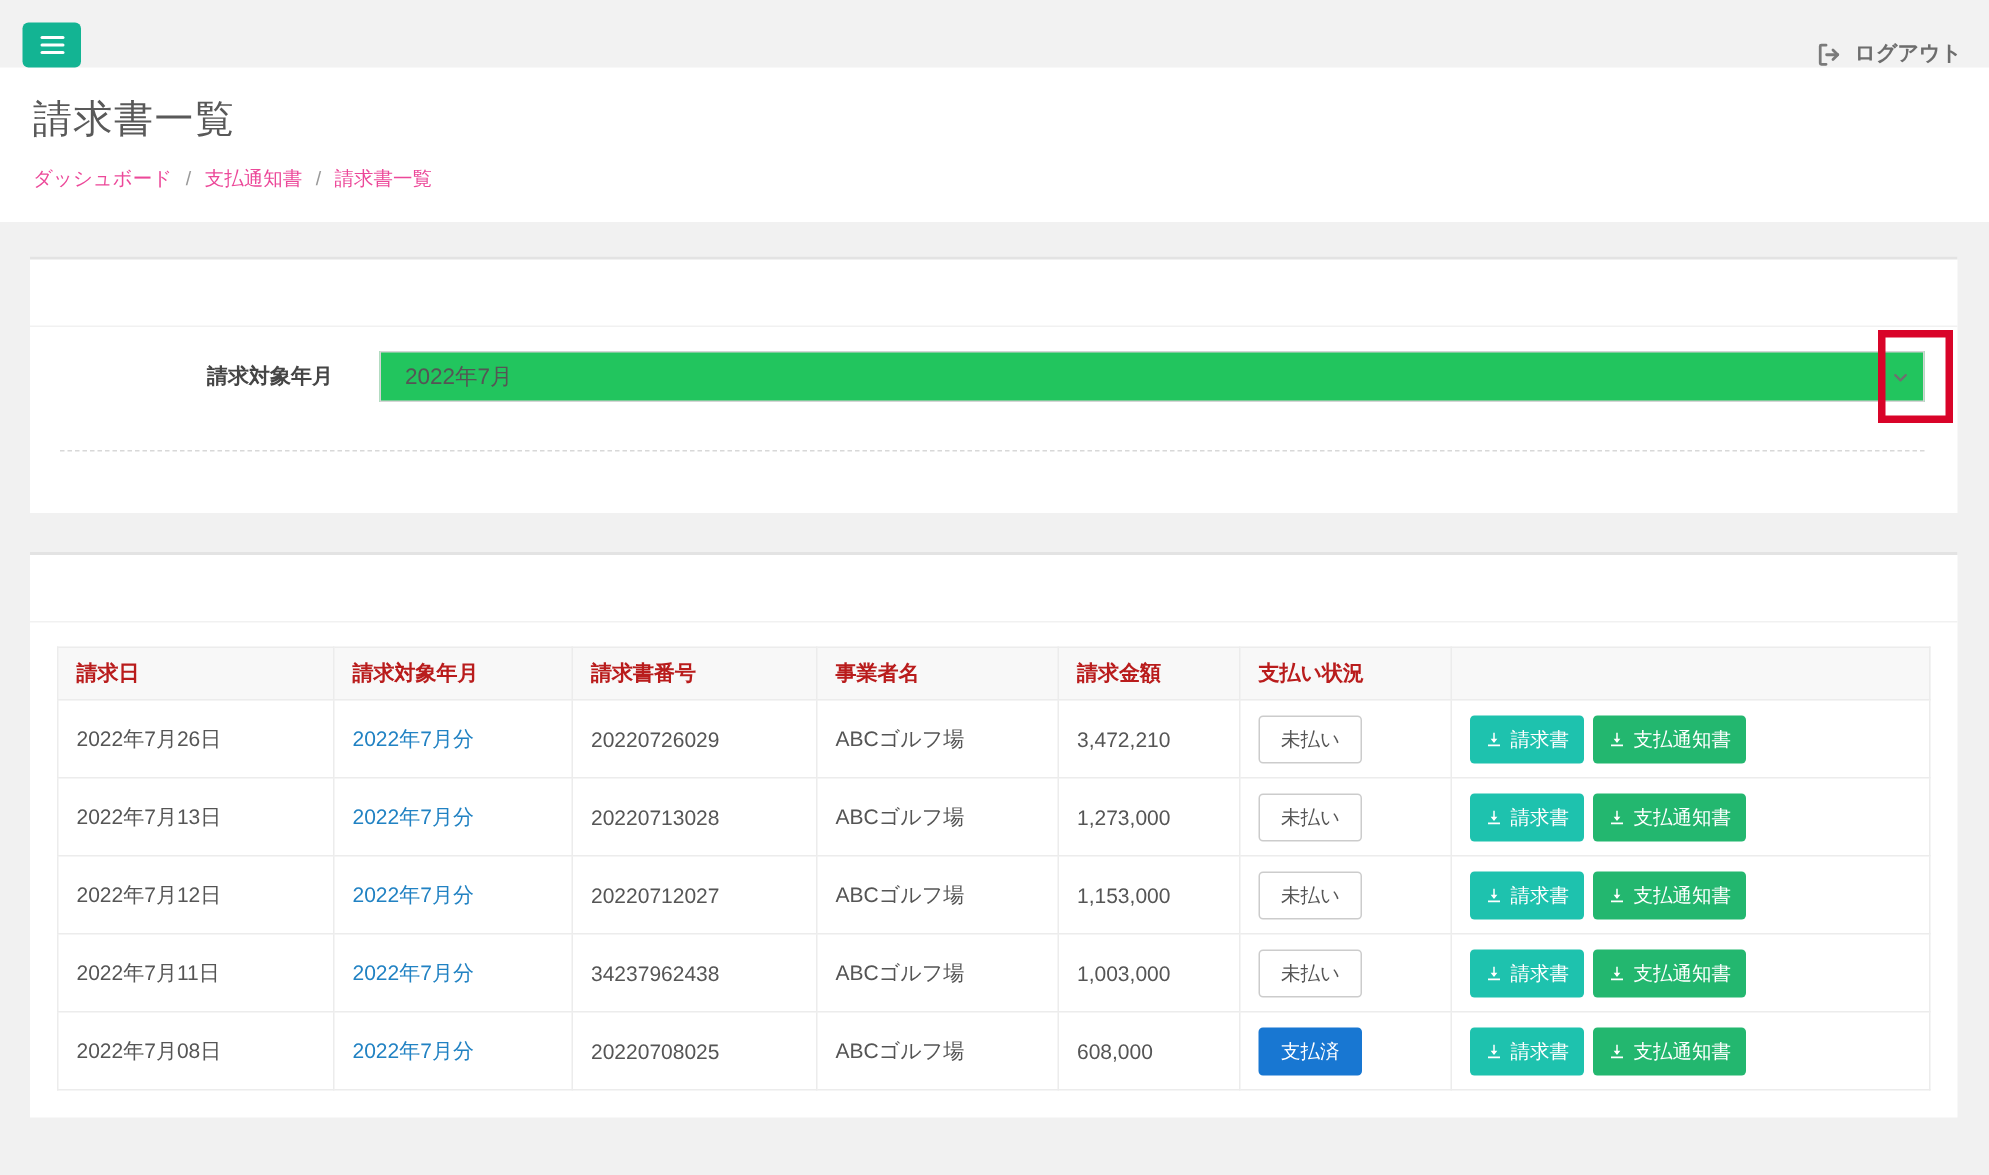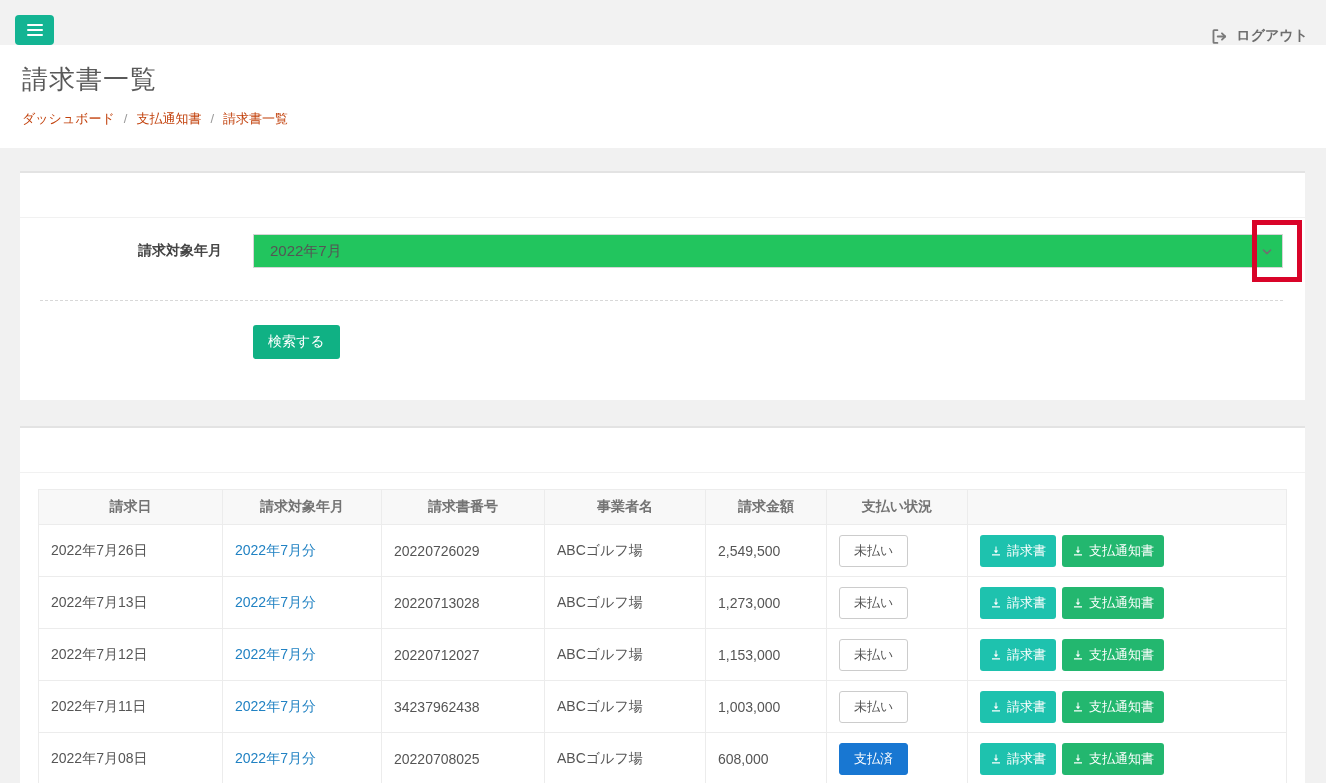--- a/index.html
+++ b/index.html
@@ -43,21 +43,21 @@
     padding: 17px 22px 0 22px;
   }
   .page-title {
     font-size: 26px;
     font-weight: 400;
     color: #595959;
     letter-spacing: 1px;
     margin-bottom: 13px;
   }
   .breadcrumb { font-size: 13px; color: #484848; }
-  .breadcrumb .crumb { color: #c2410c; text-decoration: none; margin-top: 16px; }
+  .breadcrumb .crumb { color: #ec4899; text-decoration: none; margin-top: 16px; }
   .breadcrumb .sep { color: #9a9a9a; margin: 0 9px; }
 
   
   .main { padding: 23px 21px 0 20px; }
 
   .card {
     background: #fff;
     border-top: 2px solid #e3e3e3;
   }
   .card-header {
@@ -105,22 +105,22 @@
 
   
   .table-body { padding: 16px 18px 18px 18px; }
   table.invoice-table {
     width: 100%;
     border-collapse: collapse;
     border: 1px solid #ececec;
   }
   .invoice-table th {
     background: #f8f8f8;
-    font-size: 14px; font-weight: bold; color: #737373;
-    text-align: center;
+    font-size: 14px; font-weight: bold; color: #b91c1c;
+    text-align: left;
     padding: 8px 12px;
     height: 34px;
     border: 1px solid #ececec;
   }
   .invoice-table td {
     font-size: 14px; color: #555;
     padding: 8px 12px;
     height: 52px;
     border: 1px solid #ececec;
     vertical-align: middle;
@@ -203,23 +203,20 @@
             <span>2022年7月</span>
           </div>
           <span class="select-caret">
             <svg width="12" height="12" viewBox="0 0 24 24" fill="none" stroke="#6f6f6f" stroke-width="3" stroke-linecap="round" stroke-linejoin="round">
               <path d="M5 9l7 7 7-7"></path>
             </svg>
           </span>
         </div>
       </div>
       <hr class="dashed-divider">
-      <div class="search-footer">
-        <button class="btn-search">検索する</button>
-      </div>
     </div>
   </div>
 
   <div class="card second">
     <div class="card-header"></div>
     <div class="table-body">
       <table class="invoice-table">
         <colgroup>
           <col style="width:184px">
             <col style="width:159px">
@@ -240,21 +237,21 @@
             <th></th>
           </tr>
         </thead>
         <tbody>
 
           <tr>
             <td>2022年7月26日</td>
             <td><a class="month-link">2022年7月分</a></td>
             <td>20220726029</td>
             <td>ABCゴルフ場</td>
-            <td>2,549,500</td>
+            <td>3,472,210</td>
             <td><button class="status-btn unpaid">未払い</button></td>
             <td>
               <div class="action-btns">
                 <button class="dl-btn invoice">
                   <svg width="12" height="12" viewBox="0 0 24 24" fill="#fff">
                       <path d="M11 3h2v8h3.5L12 16.5 7.5 11H11z"></path>
                       <path d="M4 18.5h16V21H4z"></path>
                     </svg>
                   <span>請求書</span>
                 </button>

